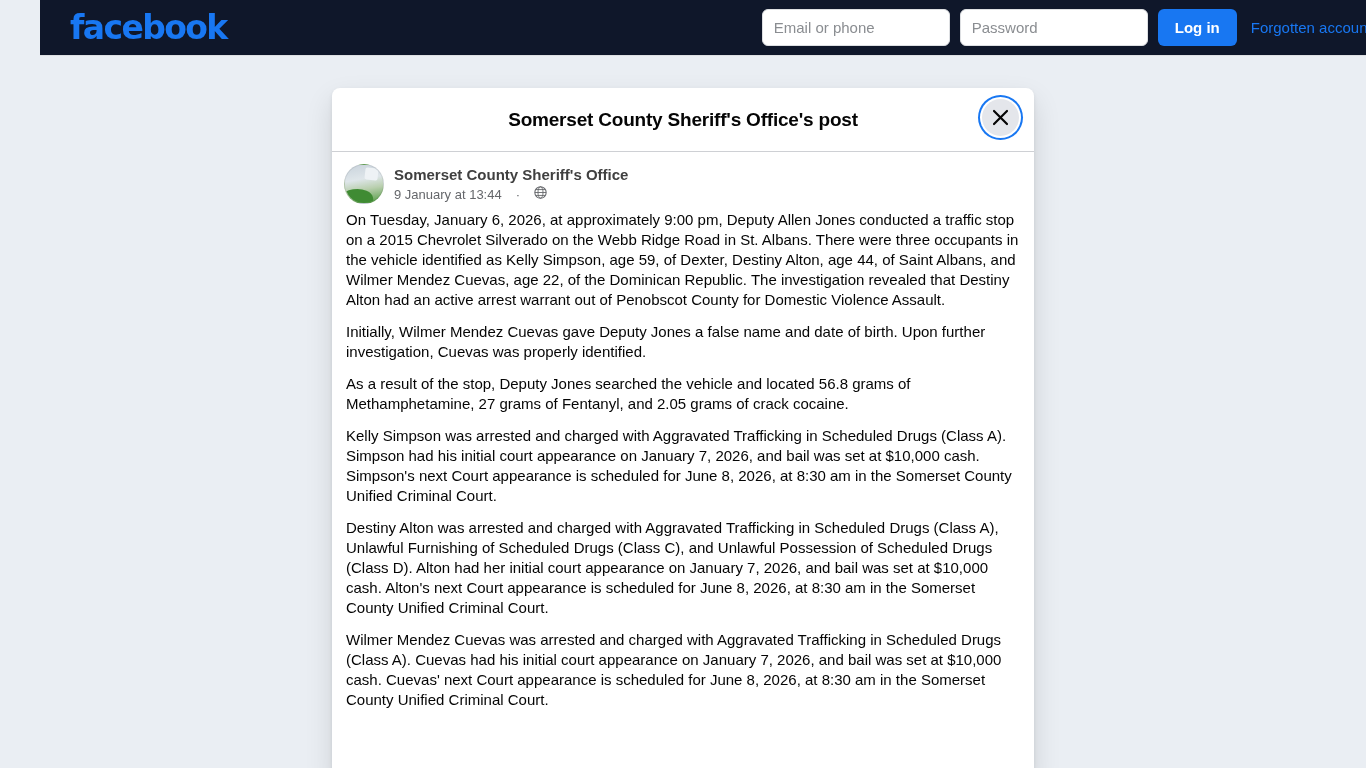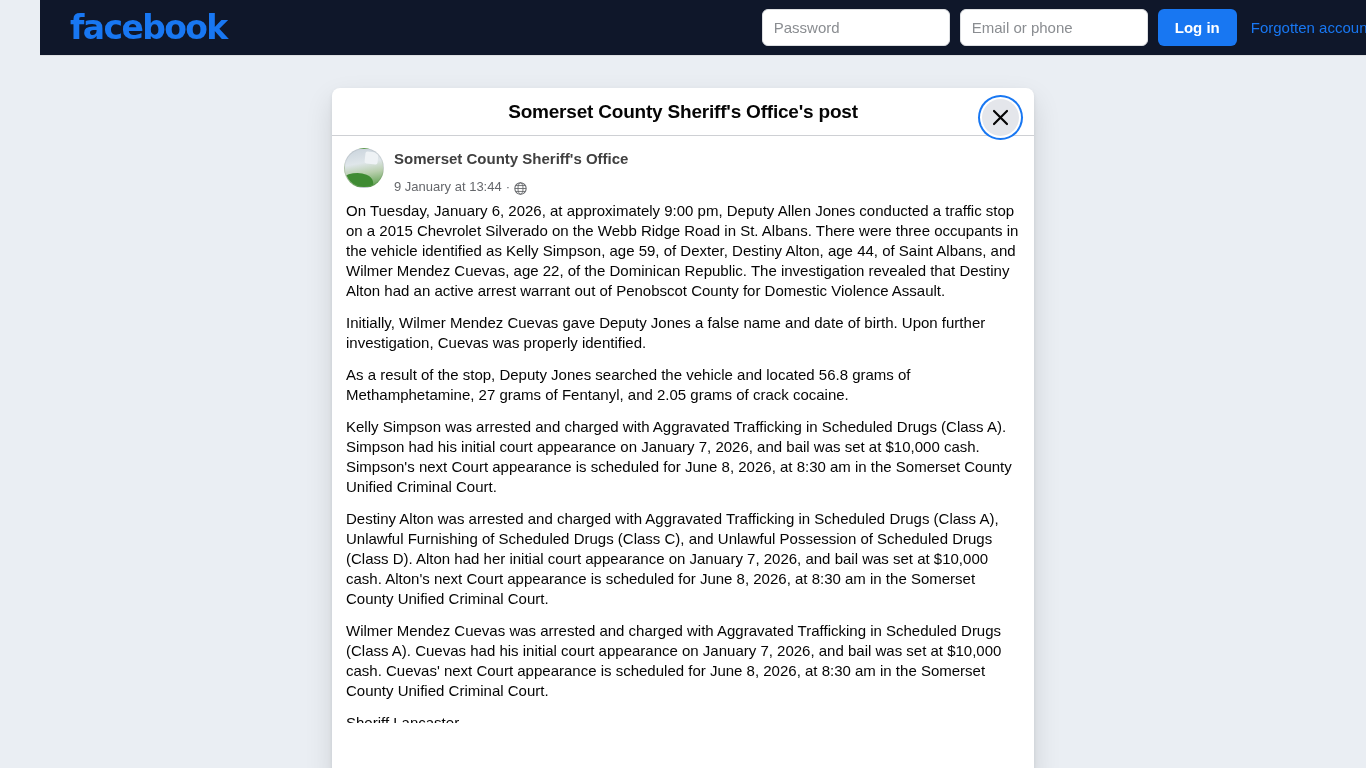--- a/index.html
+++ b/index.html
@@ -69,21 +69,21 @@
     position: absolute;
     left: 332px; top: 88px;
     width: 702px; height: 690px;
     background: #ffffff;
     border-radius: 8px 8px 0 0;
     box-shadow: 0 12px 28px rgba(0,0,0,0.12), 0 2px 4px rgba(0,0,0,0.08);
     overflow: hidden;
   }
   .modal-header {
     position: relative;
-    height: 48px;
+    height: 64px;
     border-bottom: 1px solid #ced0d4;
     display: flex; align-items: center; justify-content: center;
   }
   .modal-title {
     font-size: 19px;
     font-weight: 700;
     color: #050505;
     letter-spacing: -0.2px;
   }
   .close-btn {
@@ -138,23 +138,23 @@
     border-radius: 2px;
     transform: rotate(6deg);
   }
   .post-meta { padding-left: 10px; padding-top: 1px; }
   .page-name {
     font-size: 15px; font-weight: 700; color: #404040;
     line-height: 19px;
     cursor: pointer;
   }
   .post-sub {
-    display: flex; align-items: flex-end; gap: 4px;
+    display: flex; align-items: flex-start; gap: 14px;
     font-size: 13px; color: #65676b;
-    line-height: 17px; margin-top: 10px;
+    line-height: 17px; margin-top: 2px;
   }
   .post-time { cursor: pointer; }
   .dot-sep { color: #65676b; }
   .globe-icon { display: inline-flex; align-items: center; }
 
   .post-text {
     padding: 0 0 0 2px;
     font-size: 15px;
     line-height: 20px;
     color: #050505;
@@ -167,22 +167,22 @@
     background: #ffffff;
   }
 </style>
 </head>
 <body>
 
 <div class="topbar">
   <div class="fb-logo">facebook</div>
 
   <div class="login-group">
+    <input class="login-input" type="text" placeholder="Email or phone" style="">
     <input class="login-input" type="password" placeholder="Password" style="">
-    <input class="login-input" type="text" placeholder="Email or phone" style="">
     <button class="login-btn">Log in</button>
     <a class="forgot-link" href="#">Forgotten account?</a>
   </div>
 </div>
 
 <div class="modal">
 
   <div class="modal-header">
     <div class="modal-title">Somerset County Sheriff's Office's post</div>
     <button class="close-btn">

